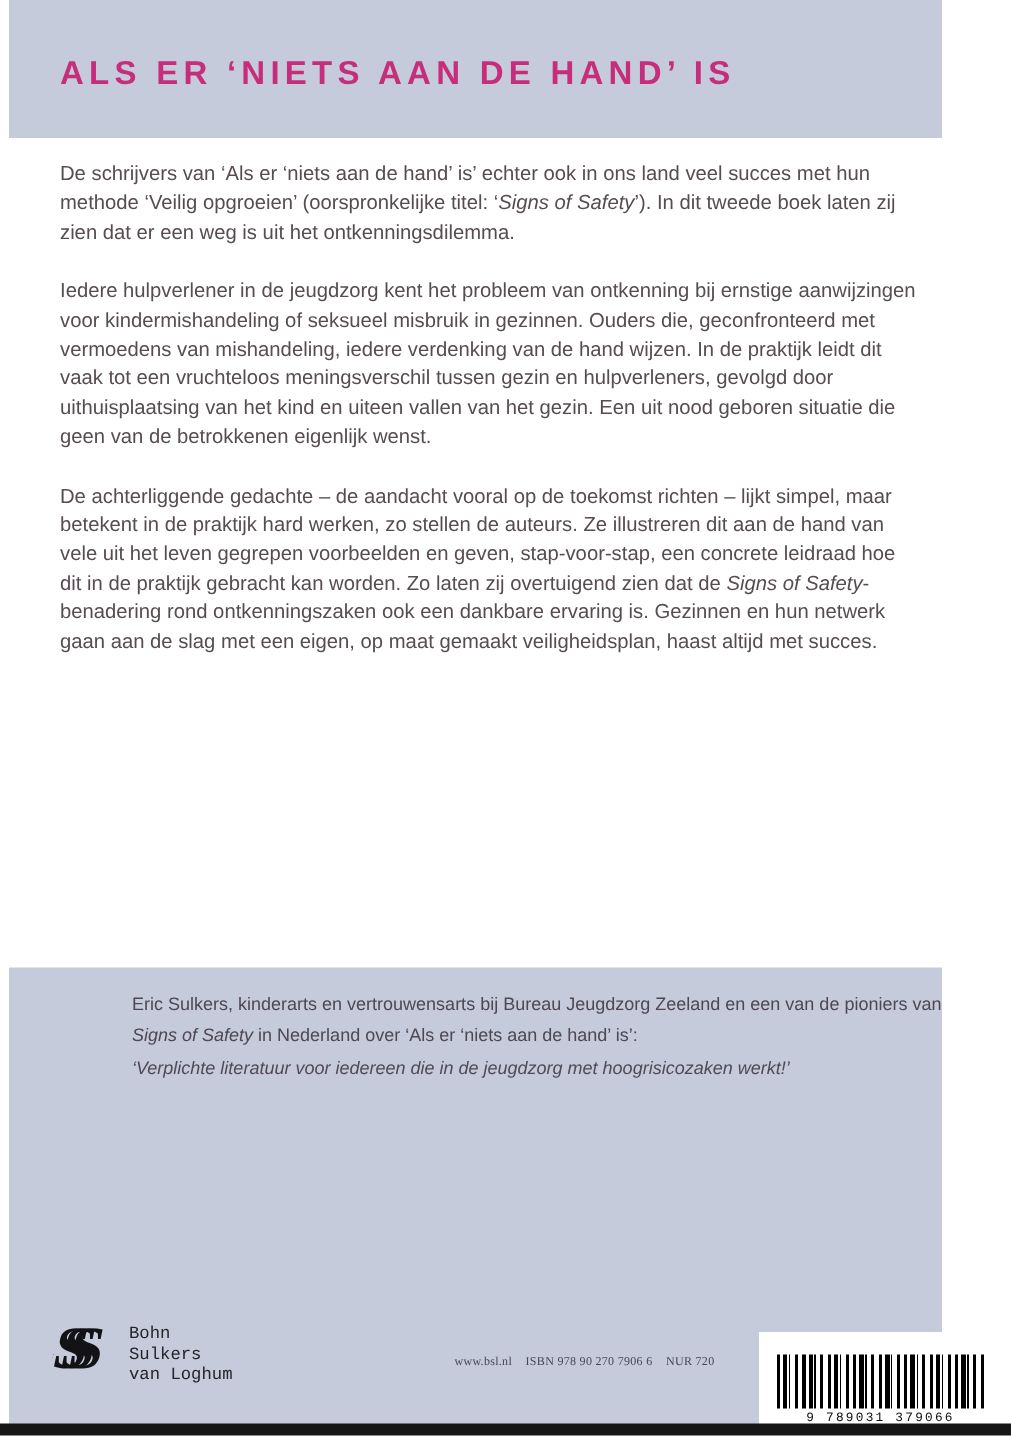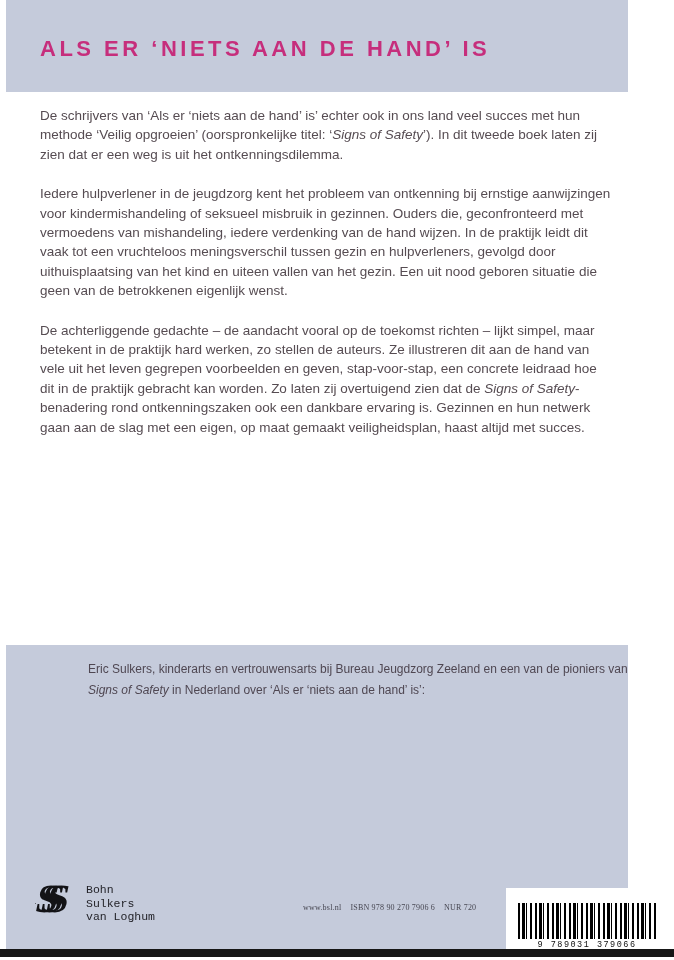--- a/index.html
+++ b/index.html
@@ -119,20 +119,21 @@
   <div class="body-copy">
     <p><span>De schrijvers van ‘Als er ‘niets aan de hand’ is’ echter ook in ons land veel succes met hun methode ‘Veilig opgroeien’ (oorspronkelijke titel: ‘</span><i>Signs of Safety</i><span>’). In dit tweede boek laten zij zien dat er een weg is uit het ontkenningsdilemma.</span></p>
     <p>Iedere hulpverlener in de jeugdzorg kent het probleem van ontkenning bij ernstige aanwijzingen voor kindermishandeling of seksueel misbruik in gezinnen. Ouders die, geconfronteerd met vermoedens van mishandeling, iedere verdenking van de hand wijzen. In de praktijk leidt dit vaak tot een vruchteloos meningsverschil tussen gezin en hulpverleners, gevolgd door uithuisplaatsing van het kind en uiteen vallen van het gezin. Een uit nood geboren situatie die geen van de betrokkenen eigenlijk wenst.</p>
     <p><span>De achterliggende gedachte – de aandacht vooral op de toekomst richten – lijkt simpel, maar betekent in de praktijk hard werken, zo stellen de auteurs. Ze illustreren dit aan de hand van vele uit het leven gegrepen voorbeelden en geven, stap-voor-stap, een concrete leidraad hoe dit in de praktijk gebracht kan worden. Zo laten zij overtuigend zien dat de </span><i>Signs of Safety</i><span>-benadering rond ontkenningszaken ook een dankbare ervaring is. Gezinnen en hun netwerk gaan aan de slag met een eigen, op maat gemaakt veiligheidsplan, haast altijd met succes.</span></p>
   </div>
 
   <div class="quote-band">
 
     <div class="quote-text">
       <span>Eric Sulkers, kinderarts en vertrouwensarts bij Bureau Jeugdzorg Zeeland en een van de pioniers van </span><i>Signs of Safety</i><span> in Nederland over ‘Als er ‘niets aan de hand’ is’:</span>
+      <span class="q-line">‘Verplichte literatuur voor iedereen die in de jeugdzorg met hoogrisicozaken werkt!’</span>
     </div>
 
     <div class="publisher">
       <div class="swan-logo">SSS</div>
       <div class="publisher-name">
         <div>Bohn</div>
         <div>Sulkers</div>
         <div>van Loghum</div>
       </div>
     </div>

